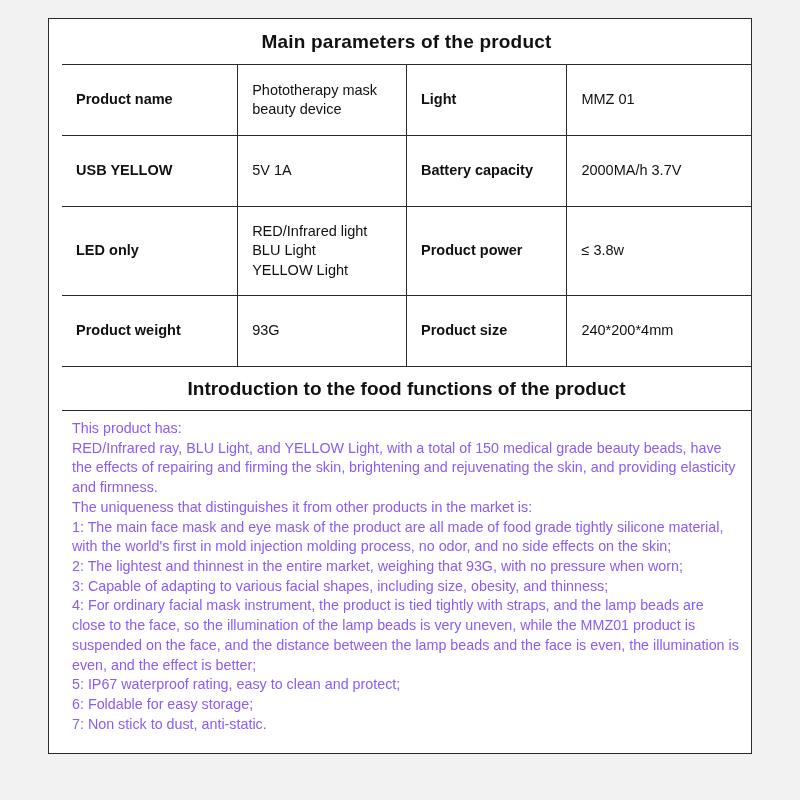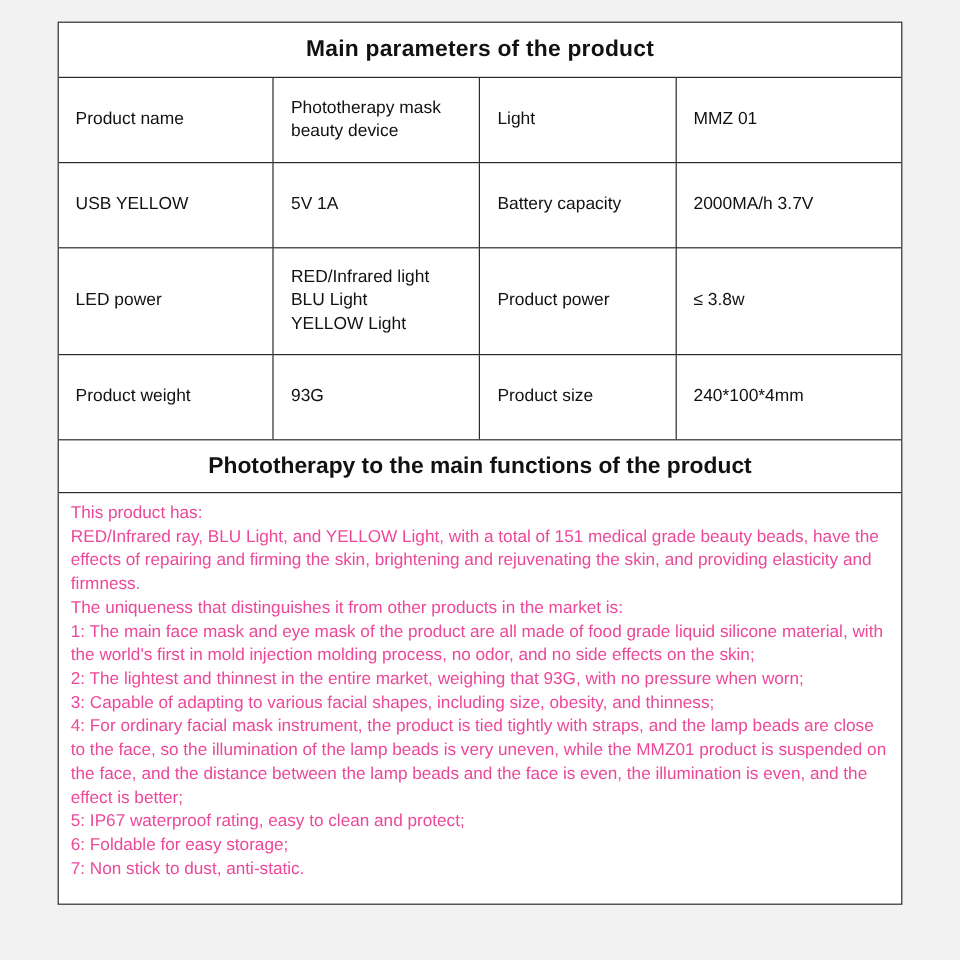--- a/index.html
+++ b/index.html
@@ -16,20 +16,21 @@
   }
 
   .sheet {
     position: absolute;
     left: 48px;
     top: 18px;
     width: 704px;
     background: #ffffff;
     border: 1px solid #2b2b2b;
     box-sizing: border-box;
+    padding-left: 13px;
   }
 
   
   .title-row {
     border-bottom: 1px solid #2b2b2b;
     text-align: center;
     padding: 12px 0 11px 0;
   }
   .title-row .title-text {
     font-size: 19px;
@@ -52,21 +53,21 @@
     vertical-align: middle;
     line-height: 1.32;
   }
   table.params tr td:last-child {
     border-right: none;
   }
   table.params tr:last-child td {
     border-bottom: none;
   }
   td.label {
-    font-weight: normal;
+    font-weight: bold;
     font-size: 15px;
   }
   td.value {
     font-weight: normal;
     font-size: 14px;
   }
   .col-a { width: 25.6%; }
   .col-b { width: 24.4%; }
   .col-c { width: 23.0%; }
   .col-d { width: 27.0%; }
@@ -86,21 +87,21 @@
     font-weight: bold;
   }
 
   .intro-body {
     padding: 8px 10px 18px 10px;
   }
   .intro-body p {
     margin: 0;
     font-size: 14.3px;
     line-height: 1.38;
-    color: #ec4899;
+    color: #8b5cf6;
   }
 
   
   .multiline { white-space: pre-line; }
 </style>
 </head>
 <body>
 
 <div class="sheet">
 
@@ -116,45 +117,45 @@
         <td class="label col-c">Light</td>
         <td class="value col-d">MMZ 01</td>
       </tr>
       <tr class="row-tall">
         <td class="label col-a">USB  YELLOW</td>
         <td class="value col-b">5V 1A</td>
         <td class="label col-c">Battery capacity</td>
         <td class="value col-d">2000MA/h 3.7V</td>
       </tr>
       <tr class="row-led">
-        <td class="label col-a">LED power</td>
+        <td class="label col-a">LED only</td>
         <td class="value col-b multiline">RED/Infrared light
 BLU Light
 YELLOW Light</td>
         <td class="label col-c">Product power</td>
         <td class="value col-d">≤ 3.8w</td>
       </tr>
       <tr class="row-tall">
         <td class="label col-a">Product weight</td>
         <td class="value col-b">93G</td>
         <td class="label col-c">Product size</td>
-        <td class="value col-d">240*100*4mm</td>
+        <td class="value col-d">240*200*4mm</td>
       </tr>
     </tbody>
   </table>
 
   <div class="intro-title">
-    <span class="title-text">Phototherapy to the main functions of the product</span>
+    <span class="title-text">Introduction to the food functions of the product</span>
   </div>
 
   <div class="intro-body">
     <p>This product has:</p>
-    <p>RED/Infrared ray, BLU Light, and YELLOW Light, with a total of 151 medical grade beauty beads, have the effects of repairing and firming the skin, brightening and rejuvenating the skin, and providing elasticity and firmness.</p>
+    <p>RED/Infrared ray, BLU Light, and YELLOW Light, with a total of 150 medical grade beauty beads, have the effects of repairing and firming the skin, brightening and rejuvenating the skin, and providing elasticity and firmness.</p>
     <p>The uniqueness that distinguishes it from other products in the market is:</p>
-    <p>1: The main face mask and eye mask of the product are all made of food grade liquid silicone material, with the world's first in mold injection molding process,  no odor, and no side effects on the skin;</p>
+    <p>1: The main face mask and eye mask of the product are all made of food grade tightly silicone material, with the world's first in mold injection molding process,  no odor, and no side effects on the skin;</p>
     <p>2: The lightest and thinnest in the entire market, weighing that 93G,  with no pressure when worn;</p>
     <p>3: Capable of adapting to various facial shapes, including size, obesity,  and thinness;</p>
     <p>4: For ordinary facial mask instrument, the product is tied tightly with straps,  and the lamp beads are close to the face, so the illumination of the lamp beads is very uneven, while the MMZ01 product is suspended on the face, and the distance between the lamp beads and the face is even, the illumination is even, and the effect is better;</p>
     <p>5: IP67 waterproof rating, easy to clean and protect;</p>
     <p>6: Foldable for easy storage;</p>
     <p>7: Non stick to dust, anti-static.</p>
   </div>
 
 </div>
 

